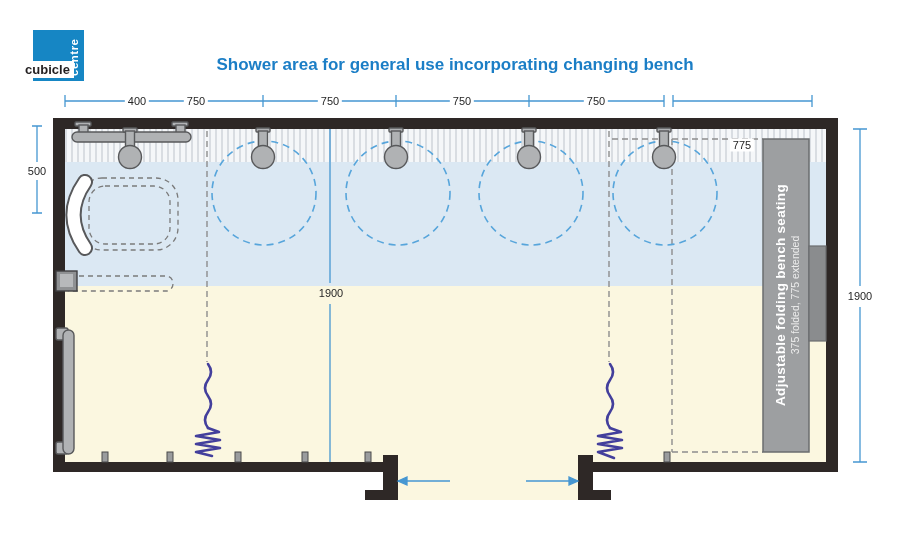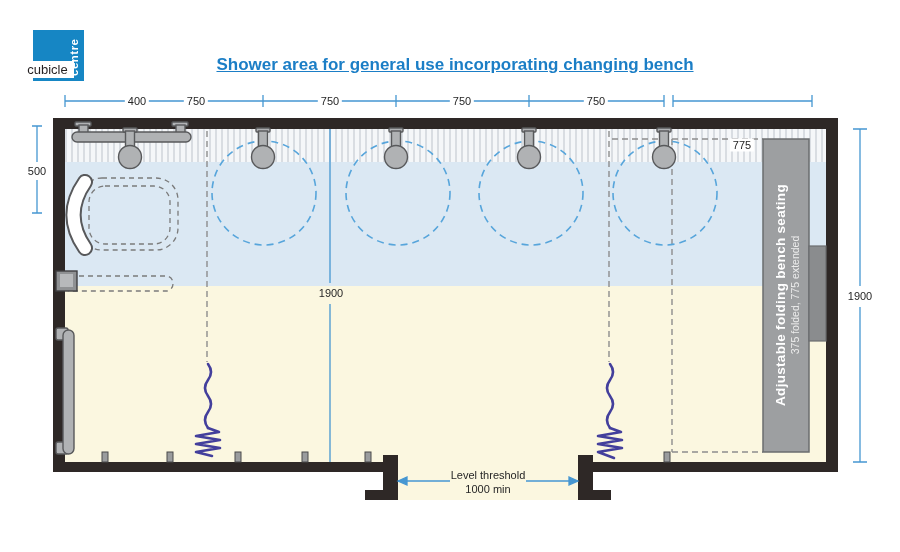--- a/index.html
+++ b/index.html
@@ -4,24 +4,24 @@
 <style>
   html,body{margin:0;padding:0;background:#ffffff;}
   .canvas{position:relative;width:900px;height:552px;background:#ffffff;overflow:hidden;
           font-family:"Liberation Sans",sans-serif;}
   .wall{position:absolute;background:#2e2826;}
   .floor{position:absolute;}
   .lbl{position:absolute;font-size:11px;color:#262626;white-space:nowrap;
        transform:translate(-50%,-50%);line-height:13px;}
   .lbl.bgw{background:#ffffff;padding:0 3px;}
   .title{position:absolute;left:455px;top:55px;transform:translateX(-50%);
-         font-size:17px;font-weight:bold;color:#1b7ec6;white-space:nowrap;text-decoration:underline;}
+         font-size:17px;font-weight:bold;color:#1b7ec6;white-space:nowrap;}
   .logo-square{position:absolute;left:33px;top:30px;width:51px;height:51px;background:#1686c4;}
   .logo-primary{position:absolute;left:21px;top:61px;width:53px;height:17px;background:#ffffff;
-       color:#231f20;font-weight:normal;font-size:13px;line-height:17px;text-align:center;}
+       color:#231f20;font-weight:bold;font-size:13px;line-height:17px;text-align:center;}
   .logo-secondary{position:absolute;left:68px;top:33px;height:48px;width:15px;
        writing-mode:vertical-rl;transform:rotate(180deg);color:#ffffff;font-weight:bold;
        font-size:11.5px;letter-spacing:.5px;text-align:center;}
   .tile-band{background:repeating-linear-gradient(90deg,#d9dde2 0px,#d9dde2 2px,#f5f7f9 2px,#f5f7f9 6px);}
   .bench-label{position:absolute;left:630px;top:272px;width:313px;height:46px;
        transform:rotate(-90deg);display:flex;flex-direction:column;align-items:center;
        justify-content:center;text-align:center;}
   .bench-label .l1{font-size:13.5px;font-weight:bold;color:#ffffff;line-height:17px;letter-spacing:.3px;}
   .bench-label .l2{font-size:10.5px;color:#ececec;line-height:13px;}
   .thresh{position:absolute;left:488px;top:482px;transform:translate(-50%,-50%);
@@ -171,23 +171,19 @@
   <div class="lbl bgw" style="left:97px;top:101px;margin-left:40px;">400</div>
   <div class="lbl bgw" style="left:196px;top:101px;">750</div>
   <div class="lbl bgw" style="left:330px;top:101px;">750</div>
   <div class="lbl bgw" style="left:462px;top:101px;">750</div>
   <div class="lbl bgw" style="left:596px;top:101px;">750</div>
   <div class="lbl bgw" style="left:742px;top:101px;margin-top:44px;">775</div>
   <div class="lbl bgw" style="left:37px;top:171px;">500</div>
   <div class="lbl" style="left:331px;top:293px;">1900</div>
   <div class="lbl bgw" style="left:860px;top:296px;">1900</div>
 
-  <div class="thresh">
-    <div>Level threshold</div>
-    <div>1000 min</div>
-  </div>
 
   <div class="bench-label">
     <div class="l1">Adjustable folding bench seating</div>
     <div class="l2">375 folded, 775 extended</div>
   </div>
 
 </div>
 
 </body></html>

